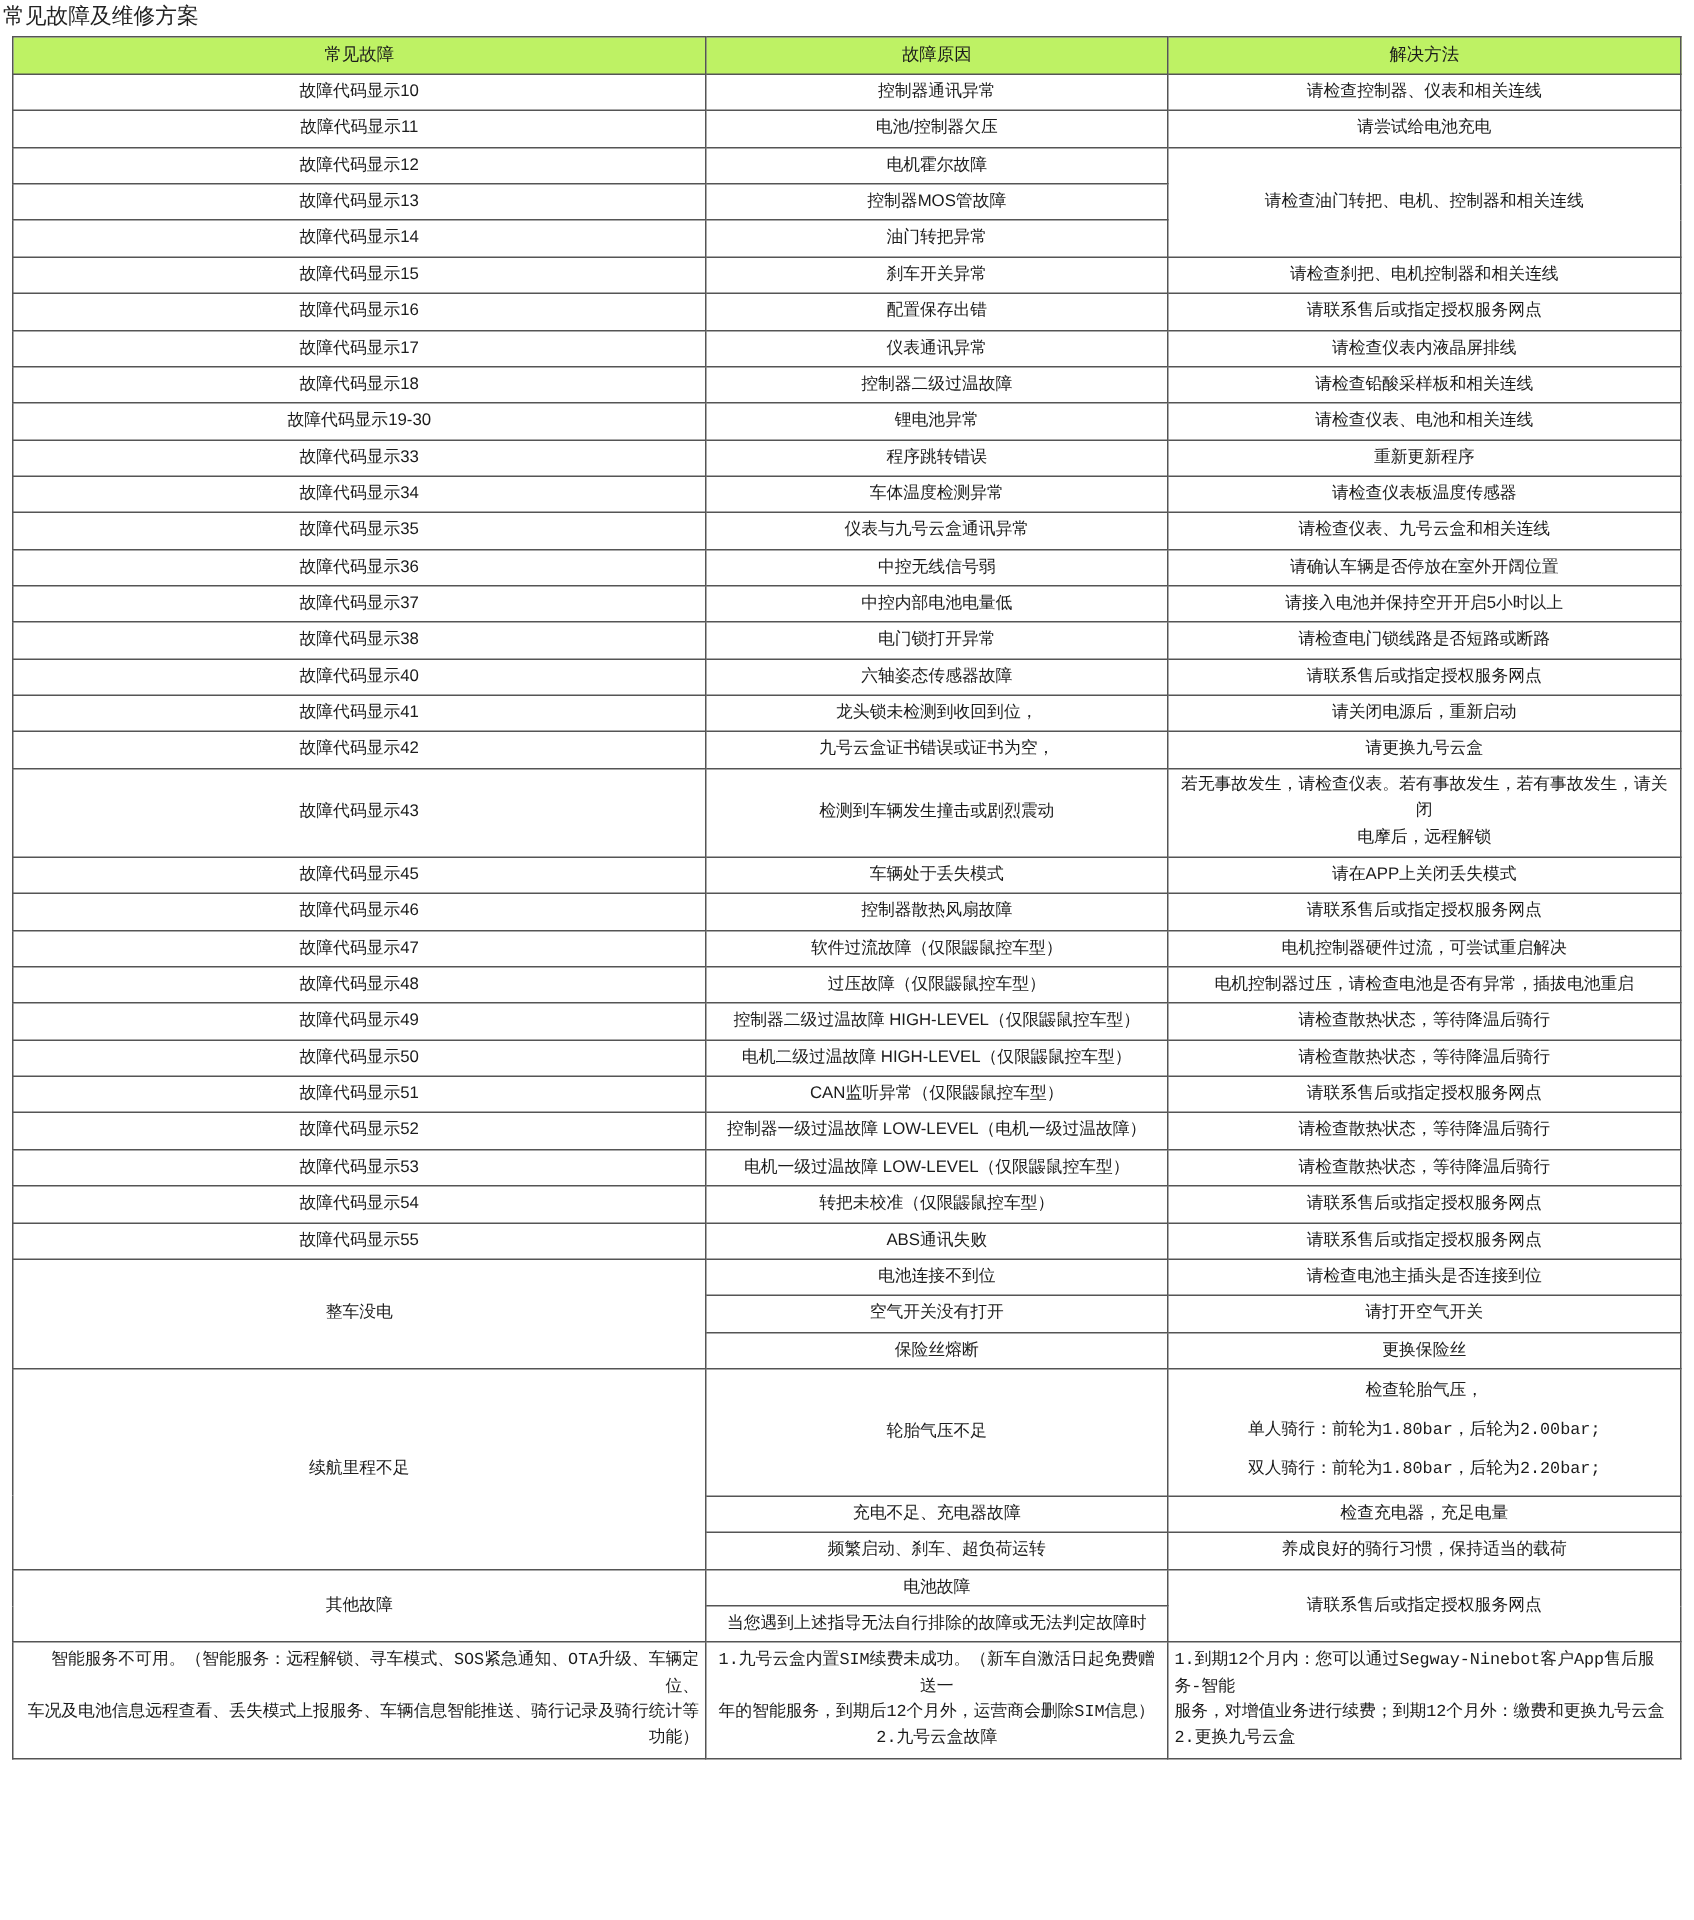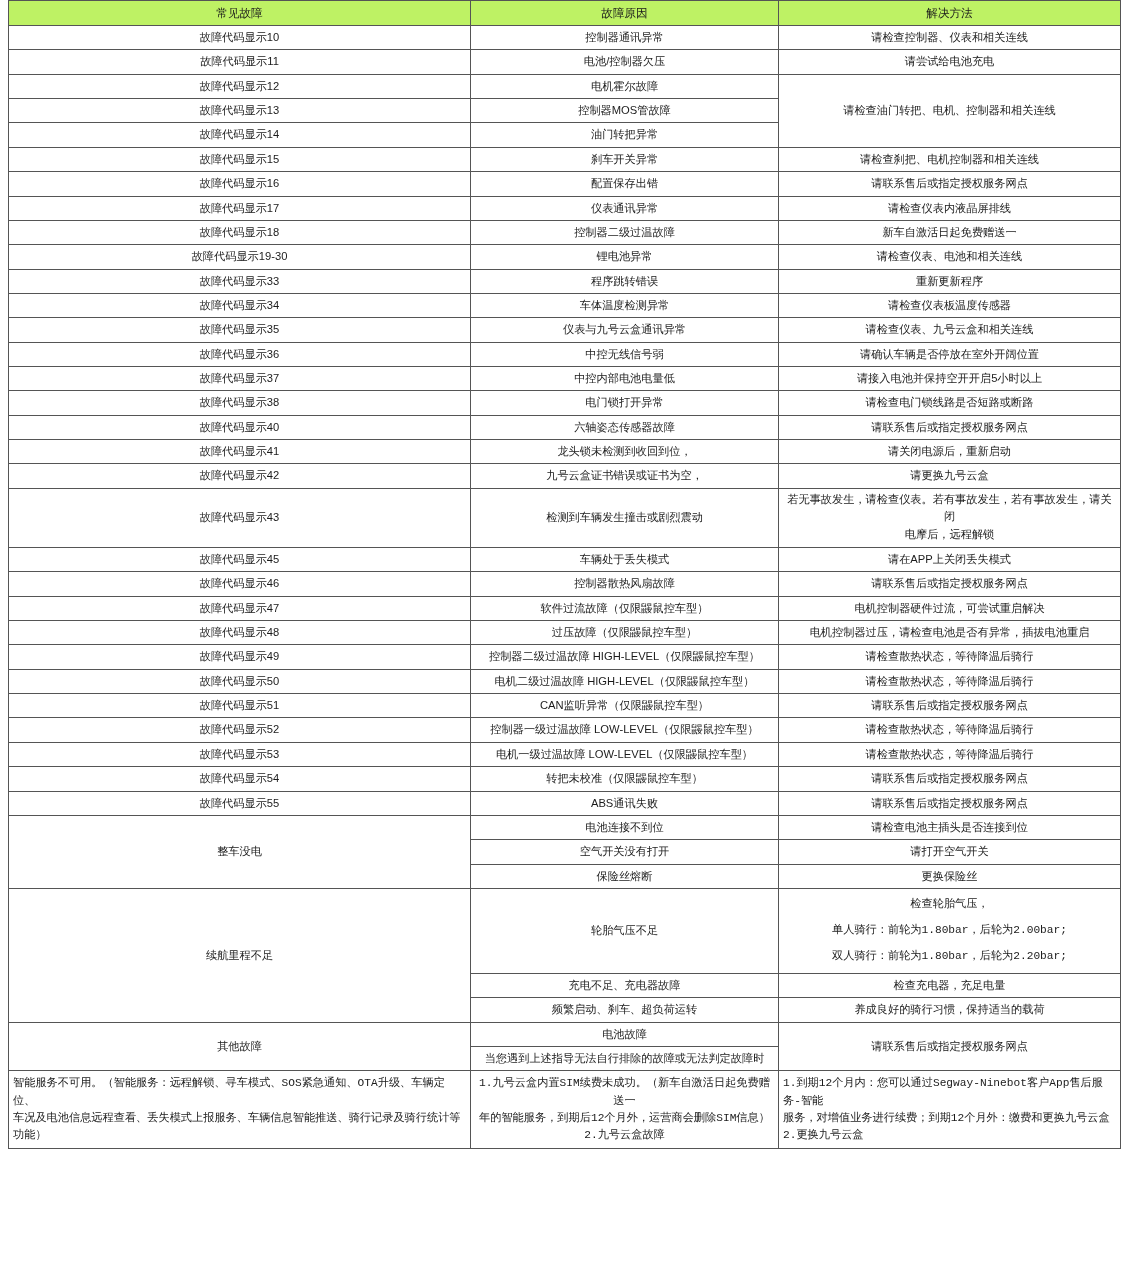--- a/index.html
+++ b/index.html
@@ -56,34 +56,35 @@
   col.c-fix   { width: 342px; }
 
   td.row-normal { height: 24.2px; }
   td.tall { line-height: 1.9; }
   td.note-cell {
     font-size: 11px;
     line-height: 1.95;
     padding: 6px 8px;
     text-align: center;
   }
-  td.note-cell.leftish { text-align: left; margin-left: 20px; }
+  td.note-cell.leftish { text-align: right; margin-left: 20px; }
   .mline { display: block; font-family: Liberation Mono, monospace; }
   .bottom-note {
     font-size: 12.2px;
     color: #222222;
     padding: 14px 0 0 8px;
     line-height: 18px;
   }
 </style>
 </head>
 <body>
 
 <div class="page">
 
+  <div class="doc-title">常见故障及维修方案</div>
 
   <table class="fault-table">
     <colgroup>
       <col class="c-fault">
       <col class="c-cause">
       <col class="c-fix">
     </colgroup>
     <thead>
       <tr>
         <th>常见故障</th>
@@ -129,21 +130,21 @@
         <td class="row-normal">请联系售后或指定授权服务网点</td>
       </tr>
       <tr>
         <td class="row-normal">故障代码显示17</td>
         <td class="row-normal">仪表通讯异常</td>
         <td class="row-normal">请检查仪表内液晶屏排线</td>
       </tr>
       <tr>
         <td class="row-normal">故障代码显示18</td>
         <td class="row-normal">控制器二级过温故障</td>
-        <td class="row-normal">新车自激活日起免费赠送一</td>
+        <td class="row-normal">请检查铅酸采样板和相关连线</td>
       </tr>
       <tr>
         <td class="row-normal">故障代码显示19-30</td>
         <td class="row-normal">锂电池异常</td>
         <td class="row-normal">请检查仪表、电池和相关连线</td>
       </tr>
       <tr>
         <td class="row-normal">故障代码显示33</td>
         <td class="row-normal">程序跳转错误</td>
         <td class="row-normal">重新更新程序</td>
@@ -228,21 +229,21 @@
         <td class="row-normal">电机二级过温故障 HIGH-LEVEL（仅限鼹鼠控车型）</td>
         <td class="row-normal">请检查散热状态，等待降温后骑行</td>
       </tr>
       <tr>
         <td class="row-normal">故障代码显示51</td>
         <td class="row-normal">CAN监听异常（仅限鼹鼠控车型）</td>
         <td class="row-normal">请联系售后或指定授权服务网点</td>
       </tr>
       <tr>
         <td class="row-normal">故障代码显示52</td>
-        <td class="row-normal">控制器一级过温故障 LOW-LEVEL（仅限鼹鼠控车型）</td>
+        <td class="row-normal">控制器一级过温故障 LOW-LEVEL（电机一级过温故障）</td>
         <td class="row-normal">请检查散热状态，等待降温后骑行</td>
       </tr>
       <tr>
         <td class="row-normal">故障代码显示53</td>
         <td class="row-normal">电机一级过温故障 LOW-LEVEL（仅限鼹鼠控车型）</td>
         <td class="row-normal">请检查散热状态，等待降温后骑行</td>
       </tr>
       <tr>
         <td class="row-normal">故障代码显示54</td>
         <td class="row-normal">转把未校准（仅限鼹鼠控车型）</td>

